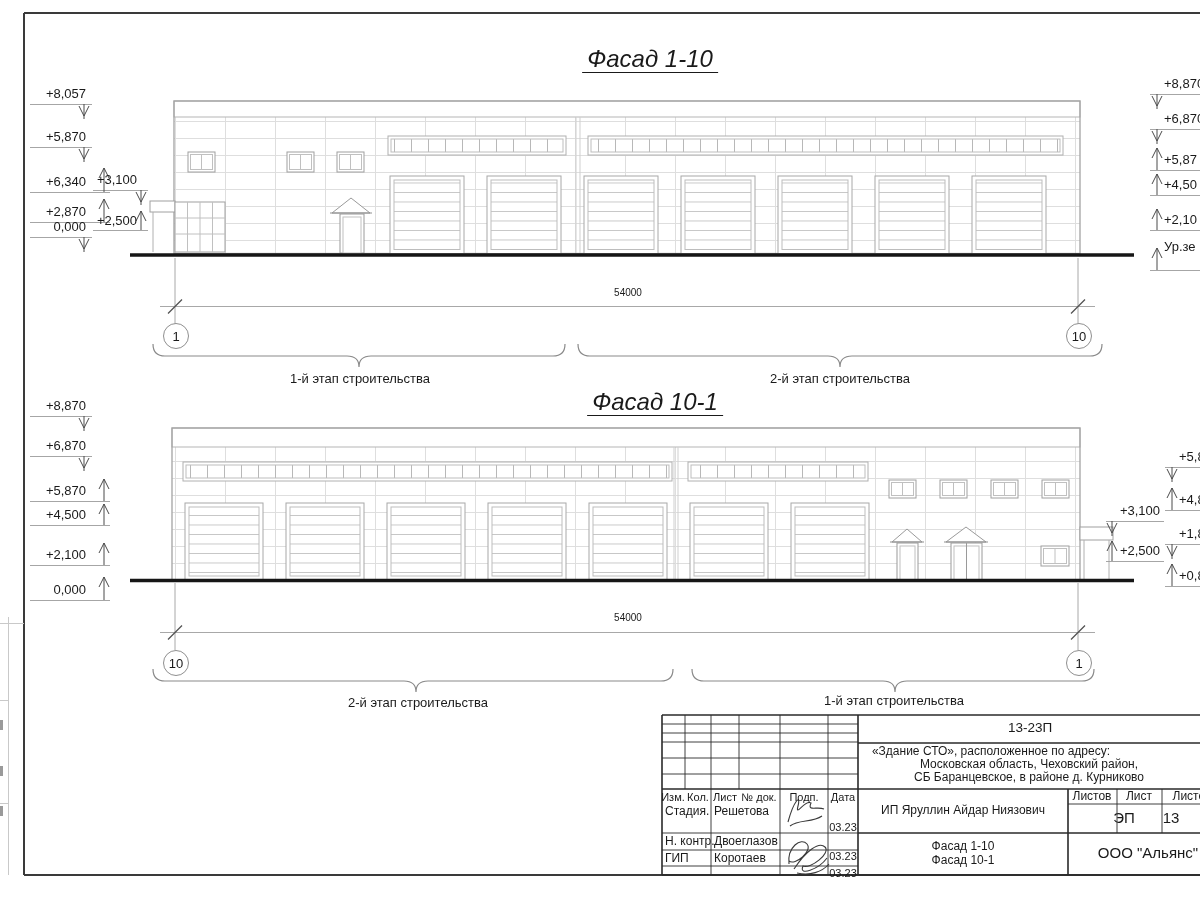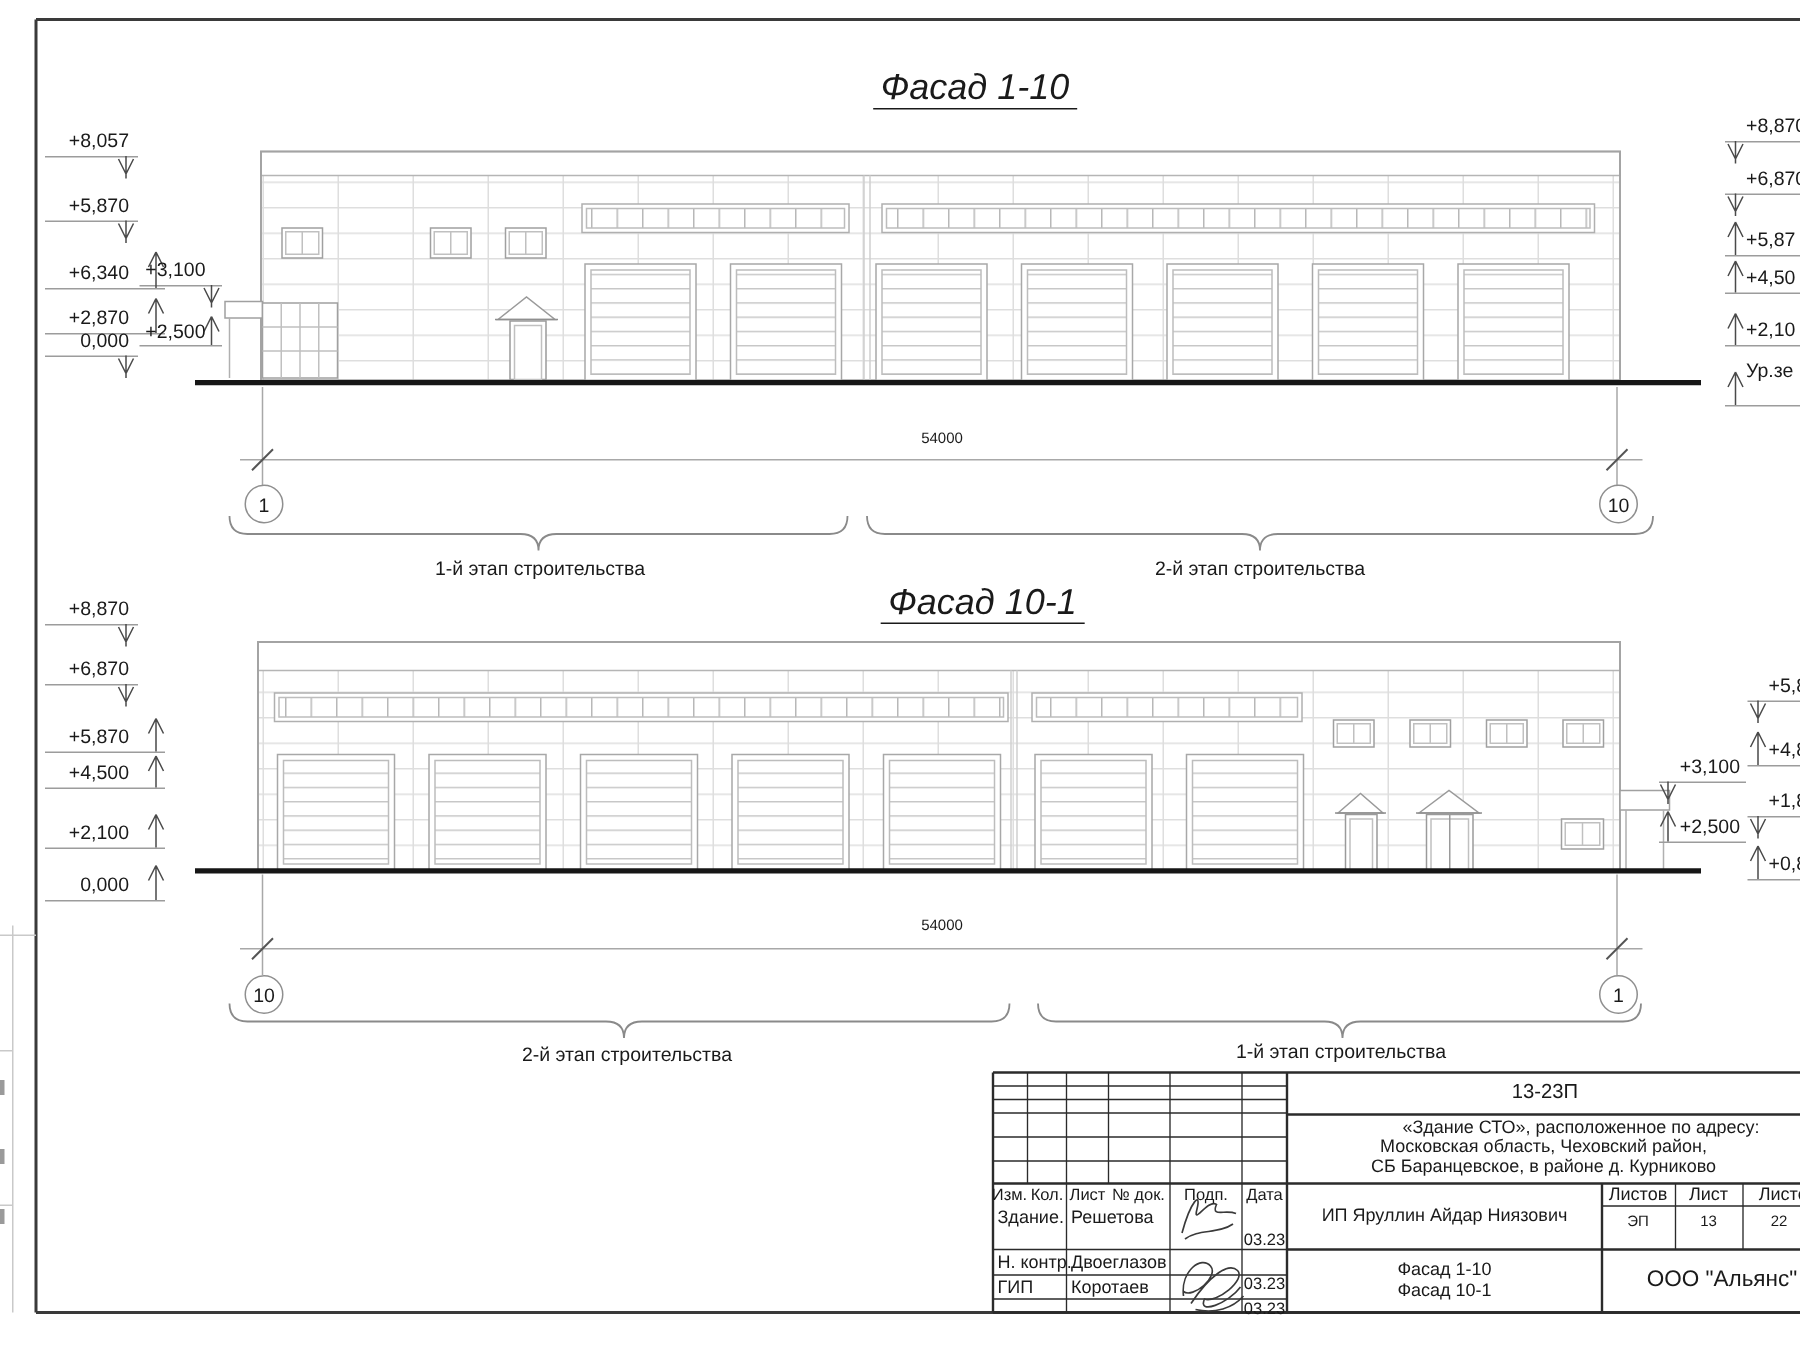--- a/index.html
+++ b/index.html
@@ -12,21 +12,21 @@
   .ttl{font-size:24px;font-style:italic;border-bottom:1.6px solid #1a1a1a;padding:0 5px 1px 5px;transform:translateX(-50%);}
   .dimv{font-size:10px;transform:translateX(-50%);}
   .stage{font-size:13px;transform:translateX(-50%);}
   .bub{position:absolute;width:24px;height:24px;border:1px solid #8f8f8f;border-radius:50%;
        background:#fff;font-size:13px;display:flex;align-items:center;justify-content:center;}
   .tb{font-size:12px;}
   .tb-s{font-size:11px;margin-top:16px;}
   .ctr{transform:translateX(-50%);}
   .code{font-size:13.5px;}
   .org{font-size:15px;}
-  .big{font-size:10px;}
+  .big{font-size:15px;margin-left:32px;}
 </style>
 </head>
 <body>
 
 <svg class="linework" viewBox="0 0 1200 900">
   <defs>
     <pattern id="wg" x="0" y="2" width="50" height="17" patternUnits="userSpaceOnUse">
       <path d="M0 .5H50M25.5 0V17" stroke="#dedede" fill="none" stroke-width="1"></path>
     </pattern>
     <pattern id="sl" x="0" y="2" width="120" height="9.5" patternUnits="userSpaceOnUse">
@@ -333,32 +333,32 @@
 <div class="t mark" style="left:1179px;top:527px">+1,8</div>
 <div class="t mark" style="left:1179px;top:569px">+0,8</div>
 
 <div class="t dimv" style="left:628px;top:613px">54000</div>
 <div class="bub" style="left:163px;top:650px">10</div>
 <div class="bub" style="left:1066px;top:650px">1</div>
 <div class="t stage" style="left:418px;top:696px">2-й этап строительства</div>
 <div class="t stage" style="left:894px;top:694px">1-й этап строительства</div>
 
 <div class="t code ctr" style="left:1030px;top:721px">13-23П</div>
-<div class="t tb ctr" style="left:1054px;top:745px">«Здание СТО», расположенное по адресу:</div>
+<div class="t tb ctr" style="left:991px;top:745px">«Здание СТО», расположенное по адресу:</div>
 <div class="t tb ctr" style="left:1029px;top:758px">Московская область, Чеховский район,</div>
 <div class="t tb ctr" style="left:1029px;top:771px">СБ Баранцевское, в районе д. Курниково</div>
 
 <div class="t tb-s ctr" style="left:673px;top:776px">Изм.</div>
 <div class="t tb-s ctr" style="left:698px;top:776px">Кол.</div>
 <div class="t tb-s ctr" style="left:725px;top:776px">Лист</div>
 <div class="t tb-s ctr" style="left:759px;top:776px">№ док.</div>
 <div class="t tb-s ctr" style="left:804px;top:776px">Подп.</div>
 <div class="t tb-s ctr" style="left:843px;top:776px">Дата</div>
 
-<div class="t tb" style="left:665px;top:805px">Здание.</div>
+<div class="t tb" style="left:665px;top:805px">Стадия.</div>
 <div class="t tb" style="left:714px;top:805px">Решетова</div>
 <div class="t tb-s ctr" style="left:843px;top:806px">03.23</div>
 <div class="t tb" style="left:665px;top:835px">Н. контр.</div>
 <div class="t tb" style="left:714px;top:835px">Двоеглазов</div>
 <div class="t tb-s ctr" style="left:843px;top:835px">03.23</div>
 <div class="t tb" style="left:665px;top:852px">ГИП</div>
 <div class="t tb" style="left:714px;top:852px">Коротаев</div>
 <div class="t tb-s ctr" style="left:843px;top:852px">03.23</div>
 
 <div class="t tb ctr" style="left:963px;top:804px">ИП Яруллин Айдар Ниязович</div>

